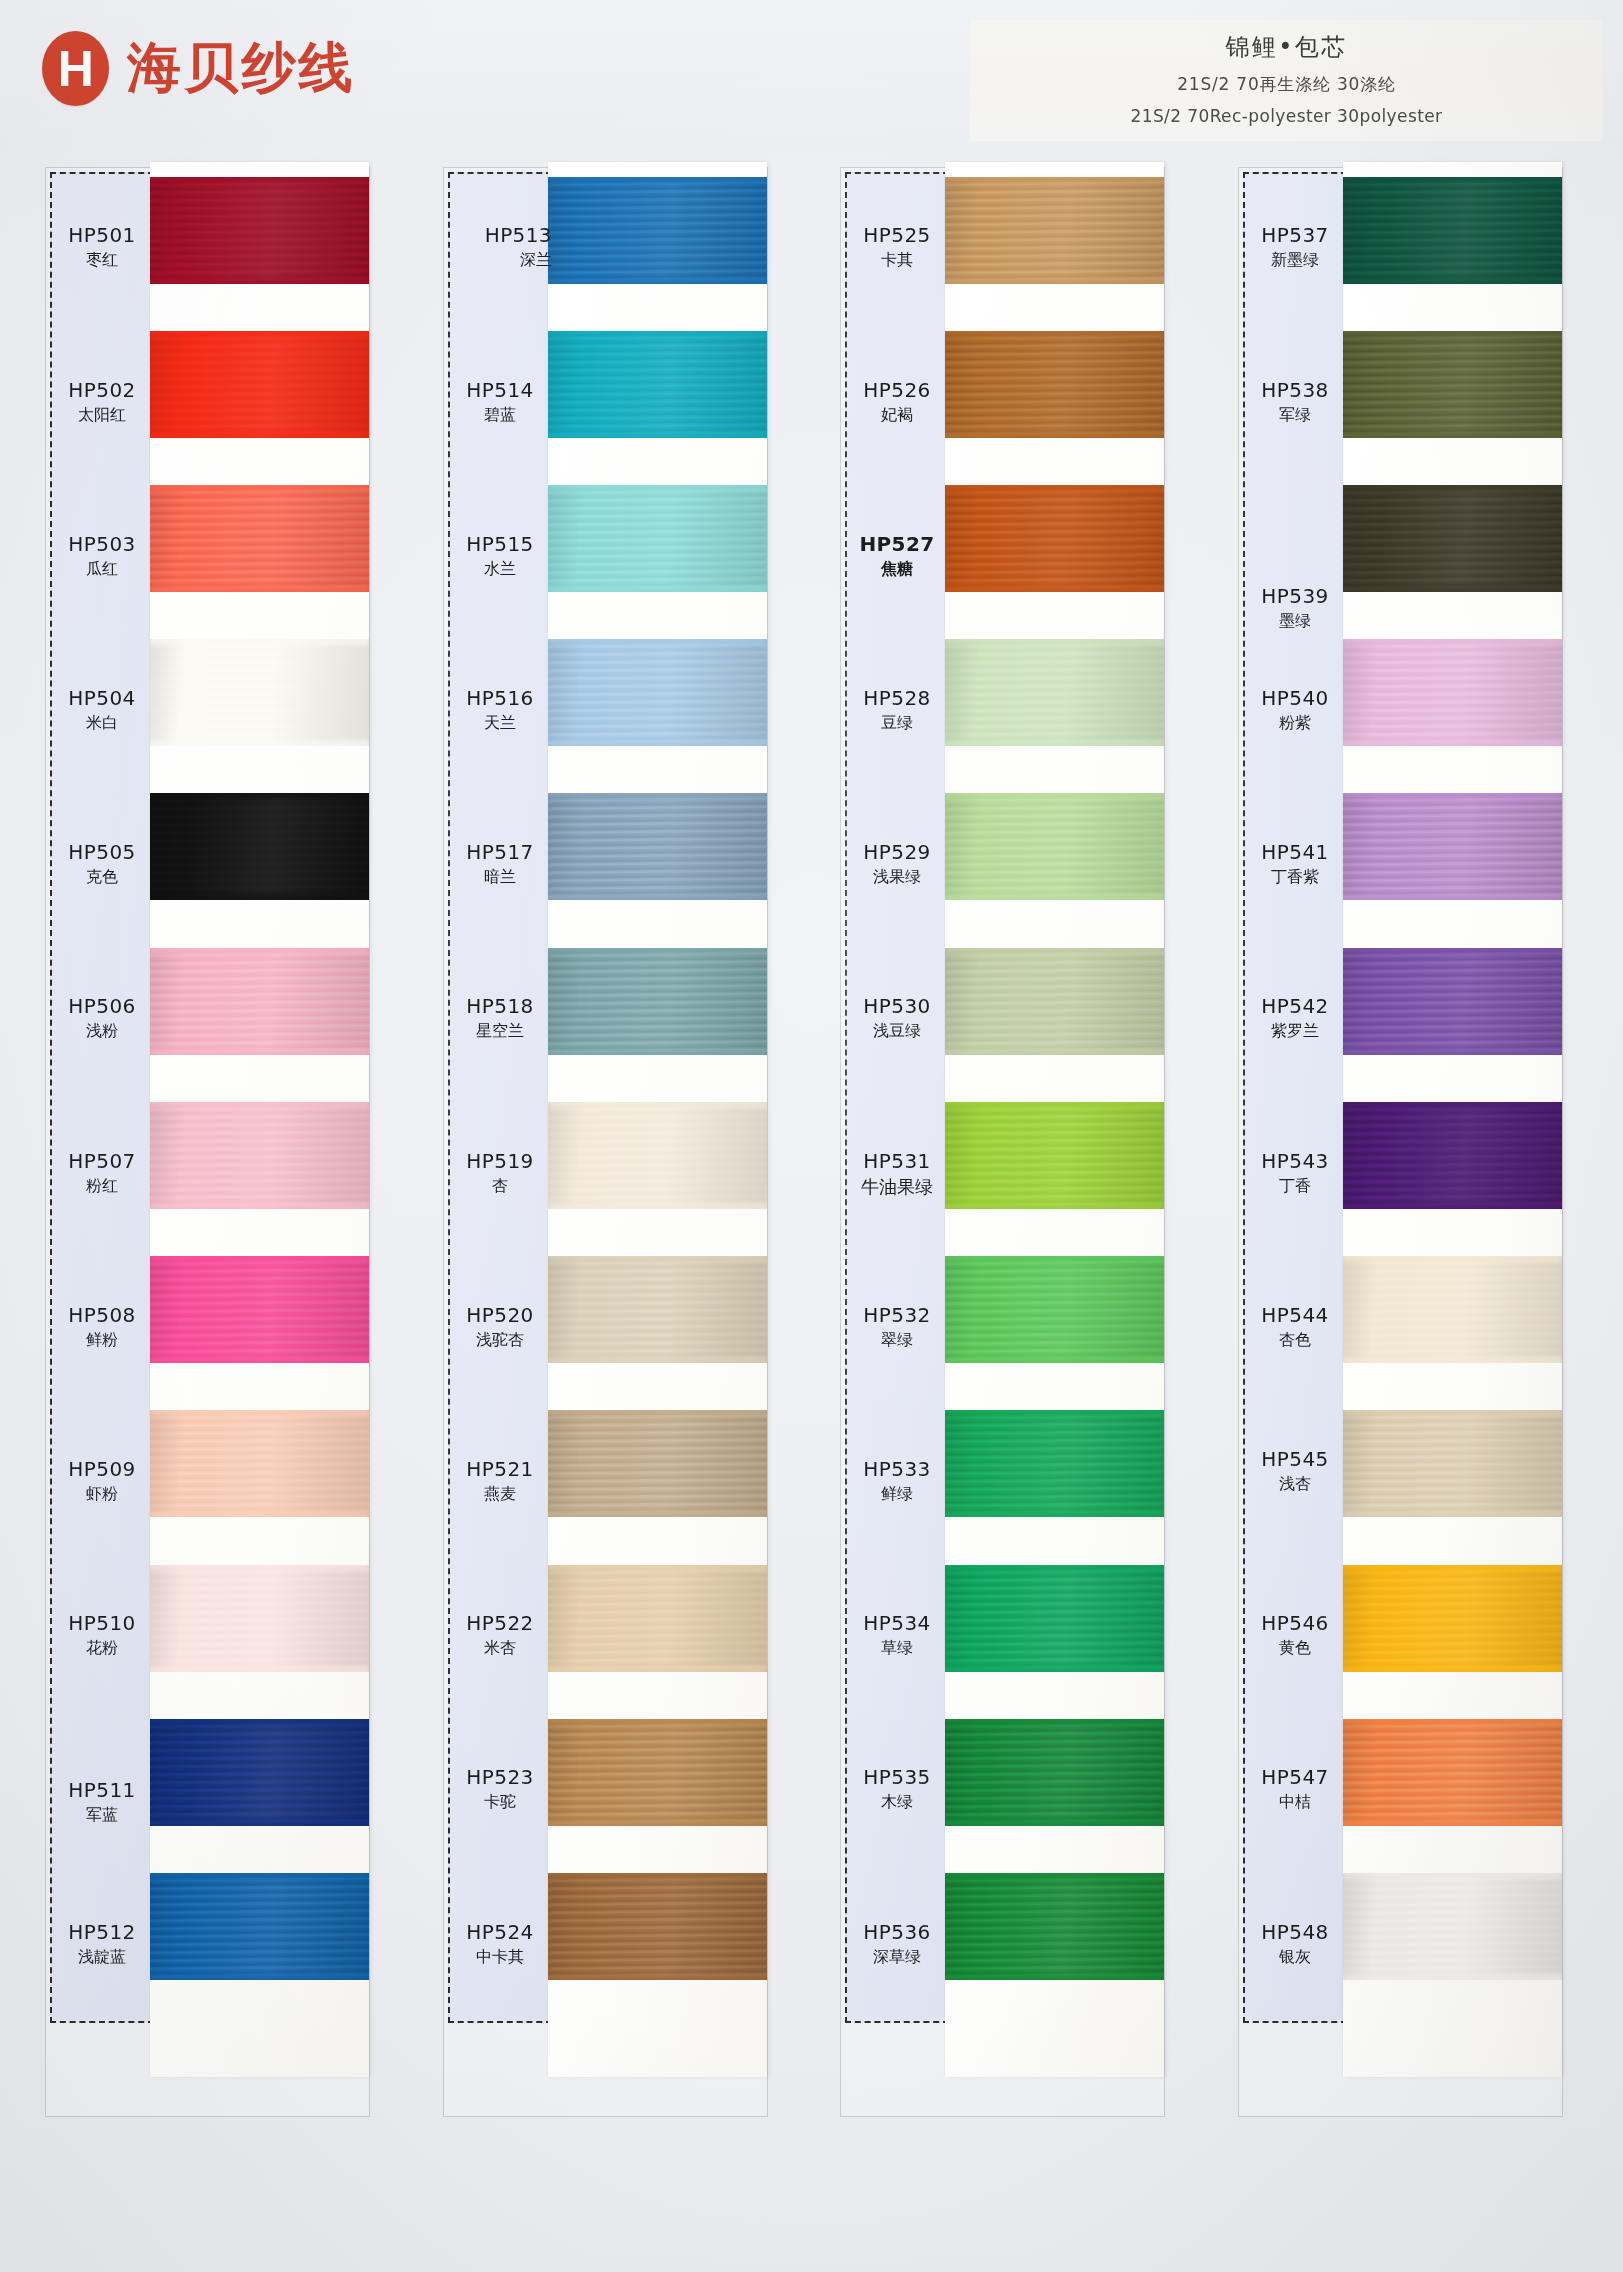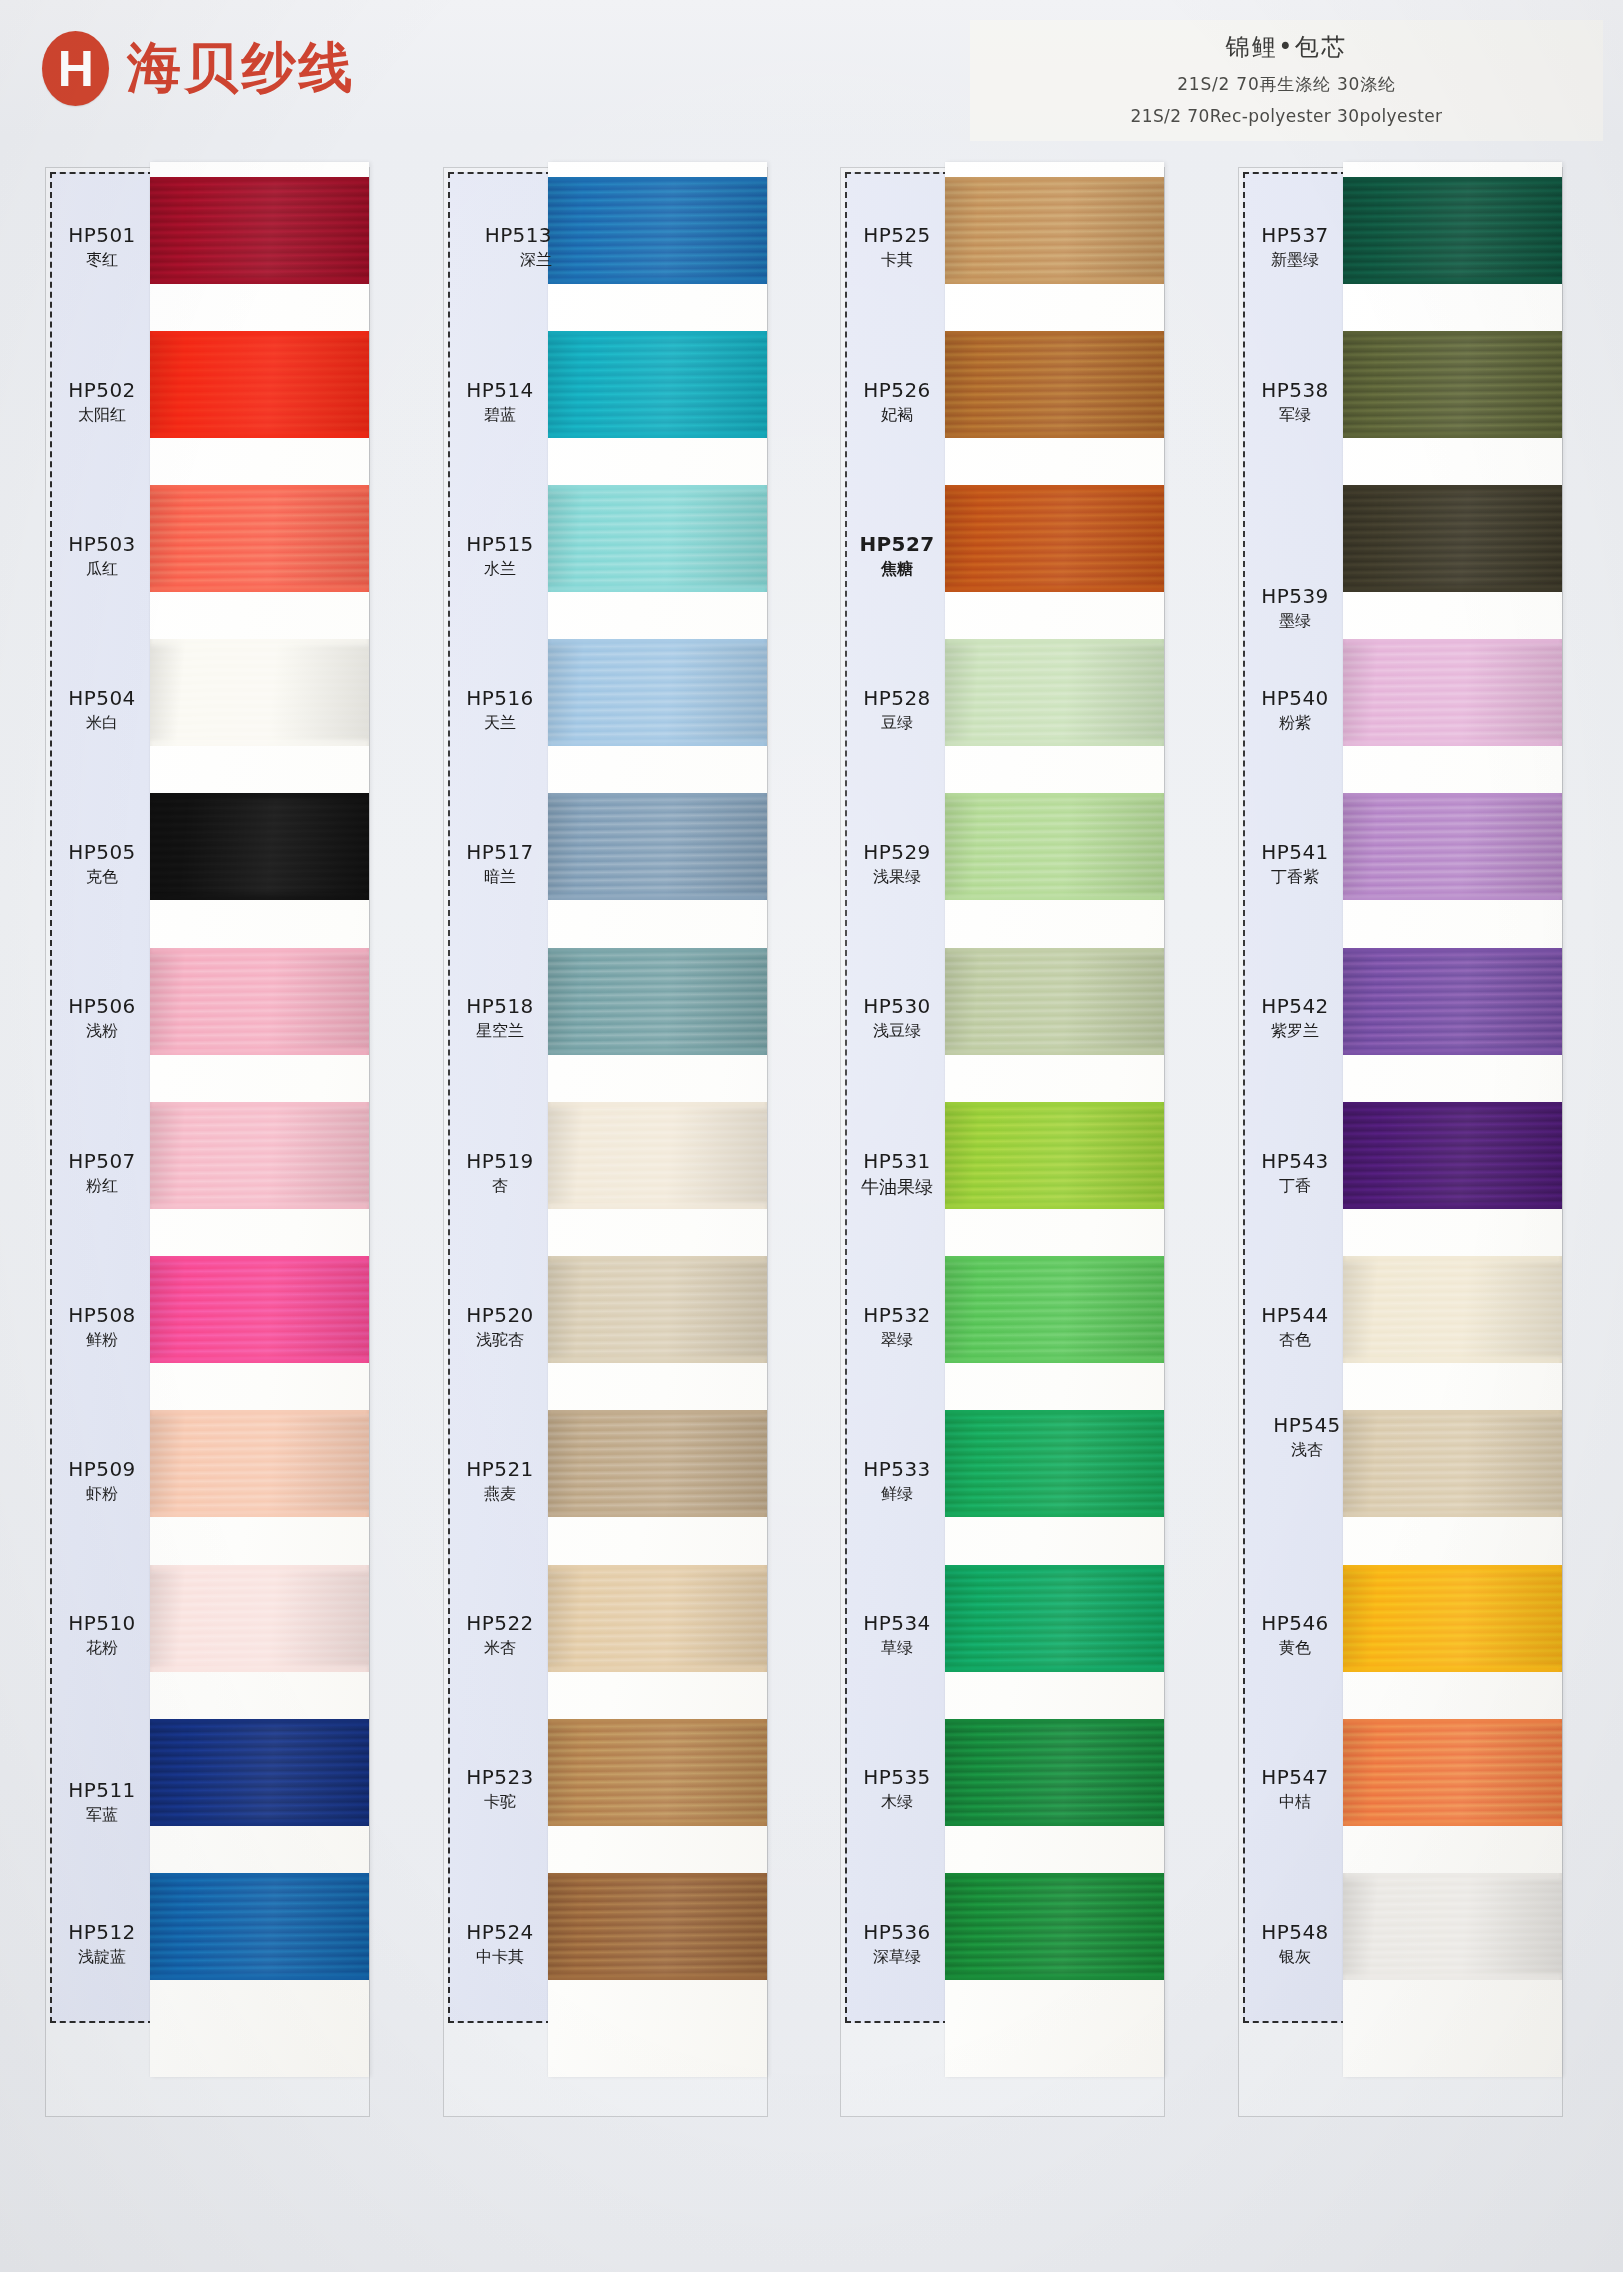--- a/index.html
+++ b/index.html
@@ -611,21 +611,21 @@
         <div class="cname">紫罗兰</div>
       </div>
       <div class="row-label" style="top: 989px;">
         <div class="code">HP543</div>
         <div class="cname">丁香</div>
       </div>
       <div class="row-label" style="top: 1143px;">
         <div class="code">HP544</div>
         <div class="cname">杏色</div>
       </div>
-      <div class="row-label" style="top: 1253px; padding-left: 12px;">
+      <div class="row-label" style="top: 1287px;">
         <div class="code">HP545</div>
         <div class="cname">浅杏</div>
       </div>
       <div class="row-label" style="top: 1451px;">
         <div class="code">HP546</div>
         <div class="cname">黄色</div>
       </div>
       <div class="row-label" style="top: 1605px;">
         <div class="code">HP547</div>
         <div class="cname">中桔</div>

